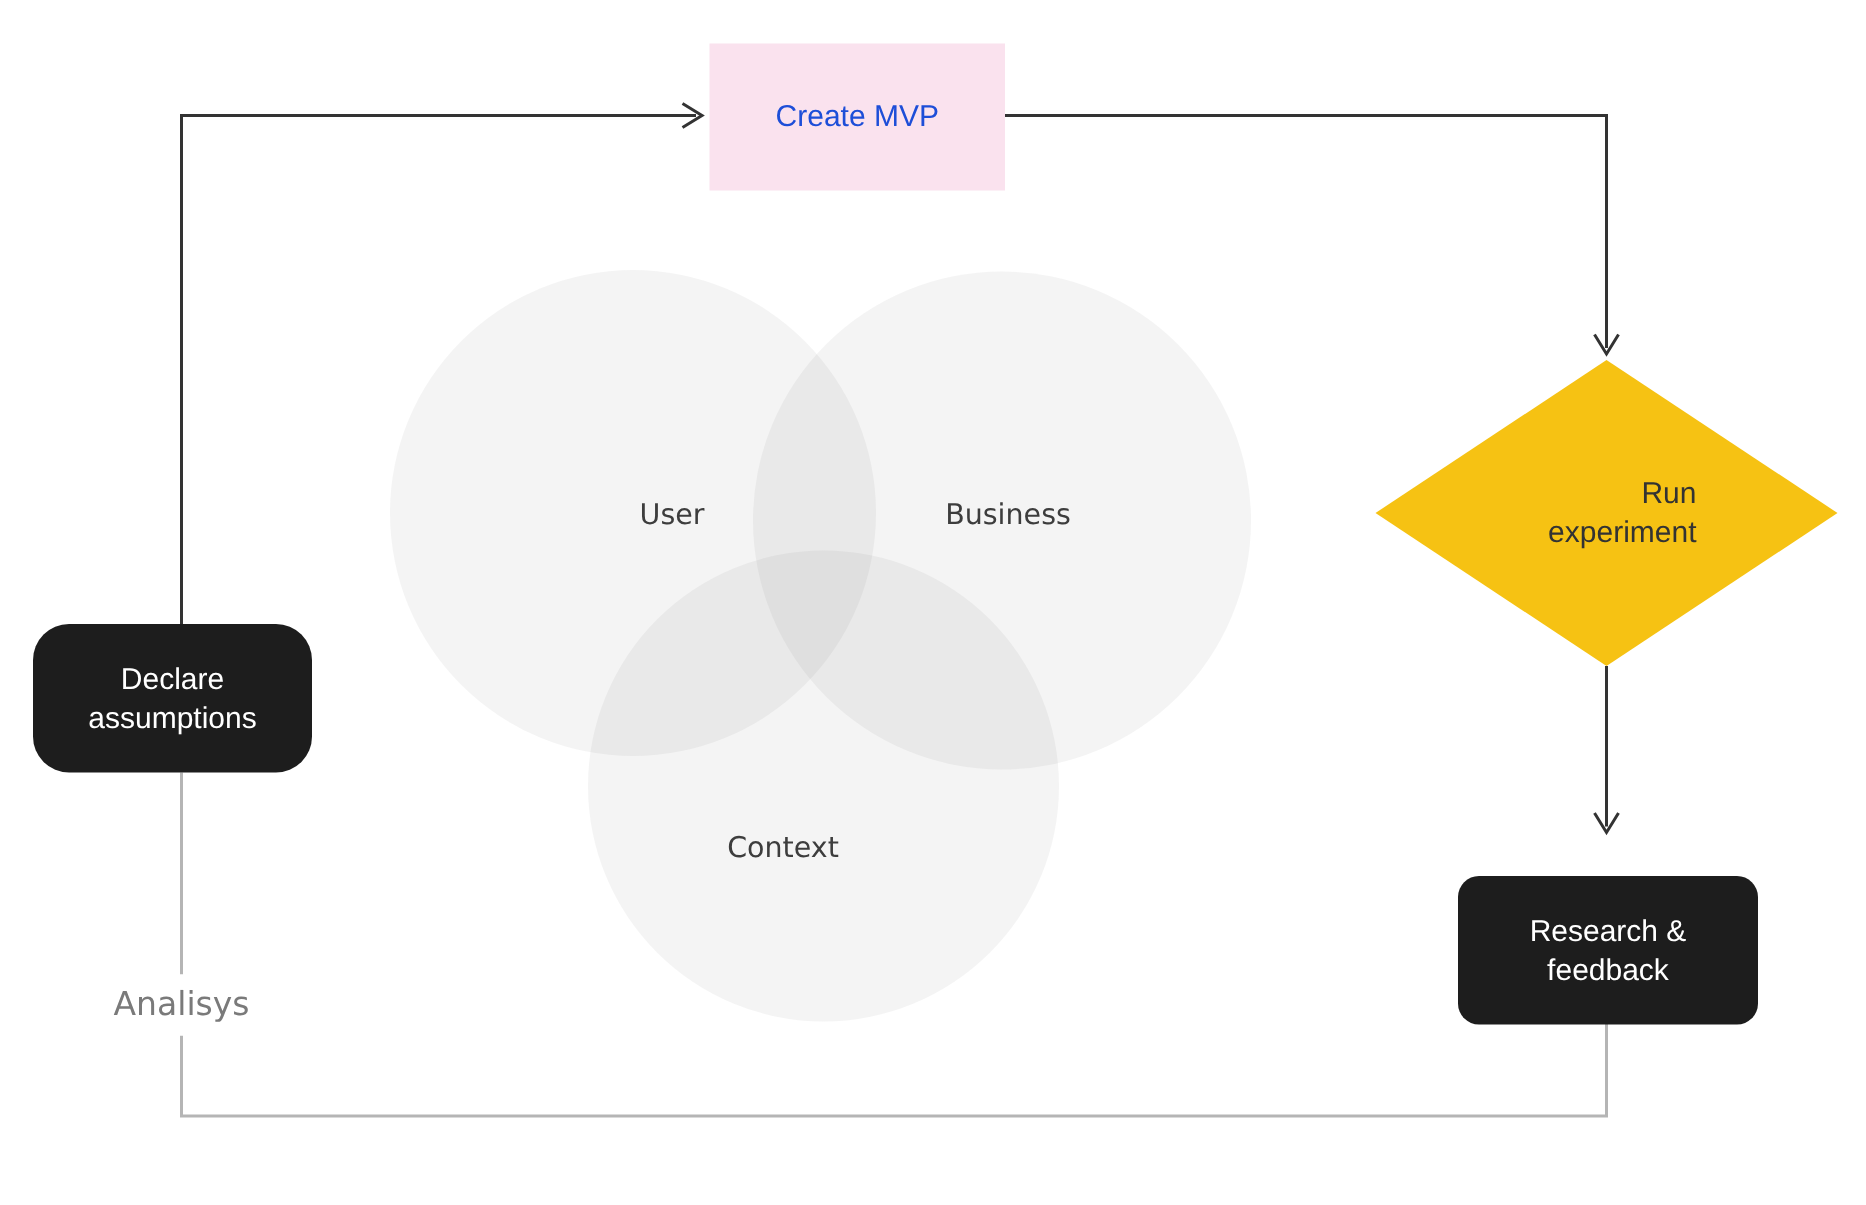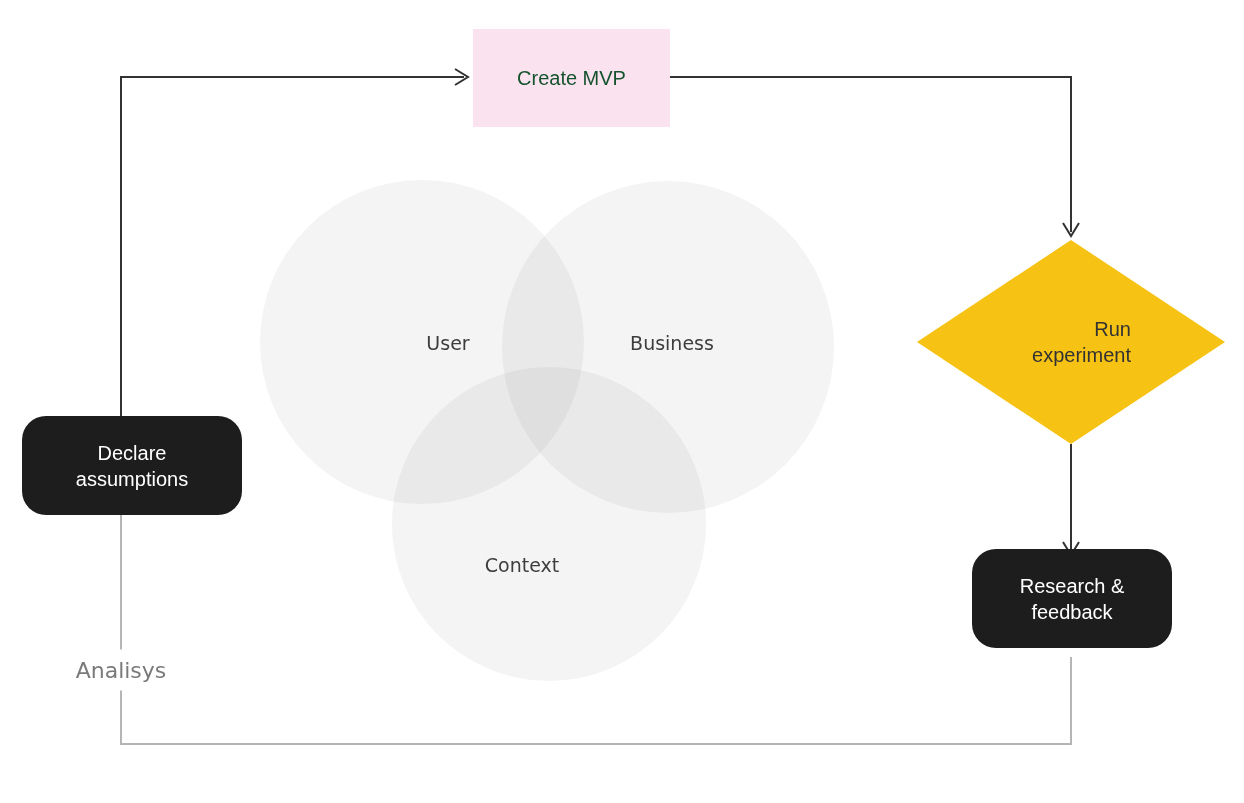--- a/index.html
+++ b/index.html
@@ -47,30 +47,31 @@
     top: 29px;
     width: 197px;
     height: 98px;
   }
   .node-black {
     border-radius: 24px;
   }
   .node-declare {
     left: 22px;
     top: 416px;
-    width: 220px;
+    width: 186px;
     height: 99px;
     padding: 0 20px;
   }
   .node-research {
     left: 972px;
-    top: 549px;
+    top: 584px;
     width: 200px;
     height: 99px;
     padding: 0 25px;
+    border-radius: 14px;
   }
   .node-diamond-label {
     left: 1011px;
     top: 310px;
     width: 120px;
     height: 64px;
     background: transparent;
     text-align: right;
   }
   .venn-label {
@@ -113,21 +114,21 @@
     <path class="arrowhead" d="M1063,223 L1071,236 L1079,223" stroke="#333333"></path>
 
     <path class="connector" d="M1071,444 L1071,551" stroke="#333333"></path>
     <path class="arrowhead" d="M1063,542 L1071,555 L1079,542" stroke="#333333"></path>
 
     <path class="connector" d="M1071,657 L1071,744 L121,744 L121,515" stroke="#b5b5b5"></path>
 
     <polygon points="1071,240 1225,342 1071,444 917,342" fill="#f6c213"></polygon>
   </svg>
 
-  <div class="node node-rect" style="background: rgb(250, 226, 238); color: #14532d;">Create MVP</div>
+  <div class="node node-rect" style="background: rgb(250, 226, 238); color: #1d4ed8;">Create MVP</div>
 
   <div class="node node-diamond-label" style="color: rgb(51, 51, 51);">Run experiment</div>
 
   <div class="node node-black node-declare" style="background: rgb(29, 29, 29); color: rgb(255, 255, 255);">Declare assumptions</div>
 
   <div class="node node-black node-research" style="background: rgb(29, 29, 29); color: rgb(255, 255, 255);">Research &amp; feedback</div>
 
   <div class="venn-label venn-label-user" style="color: rgb(61, 61, 61);">User</div>
   <div class="venn-label venn-label-business" style="color: rgb(61, 61, 61);">Business</div>
   <div class="venn-label venn-label-context" style="color: rgb(61, 61, 61);">Context</div>

